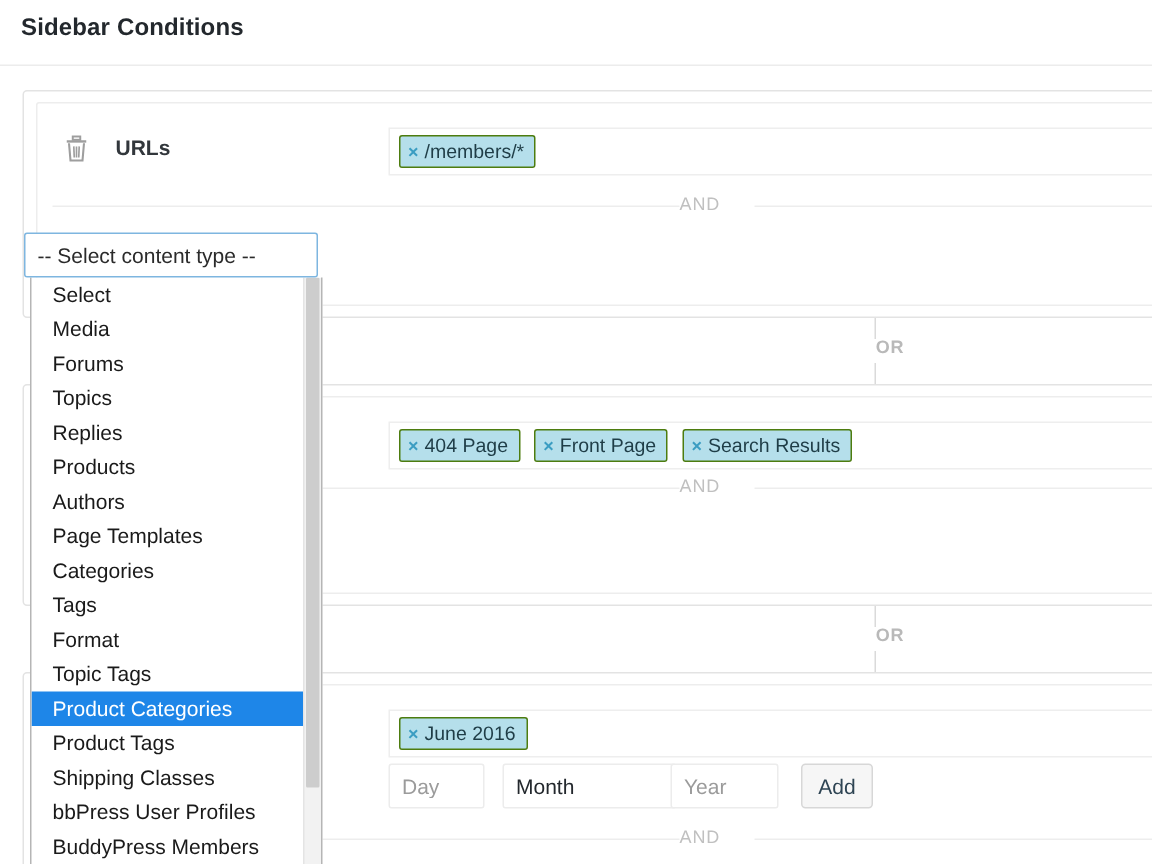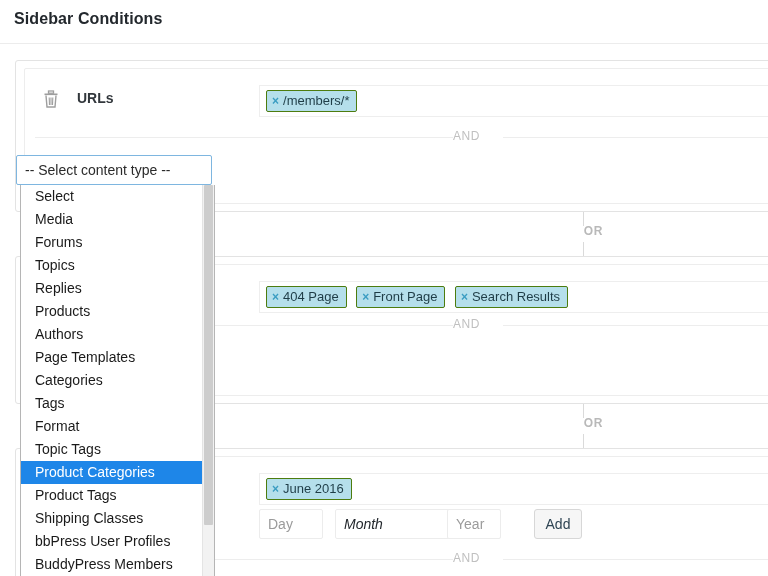--- a/index.html
+++ b/index.html
@@ -401,24 +401,24 @@
 
         <div class="token-field" style="left:234px; top:-2px; width:545px;">
           <span class="chip">
             <span class="x">×</span><span>June 2016</span>
           </span>
         </div>
       </div>
 
       <div class="date-row" style="left:0;top:52px;height:32px;right:0;">
         <input class="date-input" type="text" style="left: 234px; top: 0px; width: 64px;" placeholder="Day">
-        <select class="date-select" style="left:310px; top:0; width:116px;font-style:italic;">
+        <select class="date-select" style="left:310px; top:0; width:116px;">
           <option>Month</option>
         </select>
-        <input class="date-input" type="text" style="left: 422px; top: 0px; width: 54px;" placeholder="Year">
+        <input class="date-input" type="text" style="left: 422px; top: 0px; width: 72px;" placeholder="Year">
         <button class="add-btn" style="left:509px; top:0; width:48px;">Add</button>
       </div>
 
       <div class="and-sep" style="top:94px;">
         <div class="line l"></div>
         <div class="and-label">AND</div>
         <div class="line r"></div>
       </div>
 
     </div>

